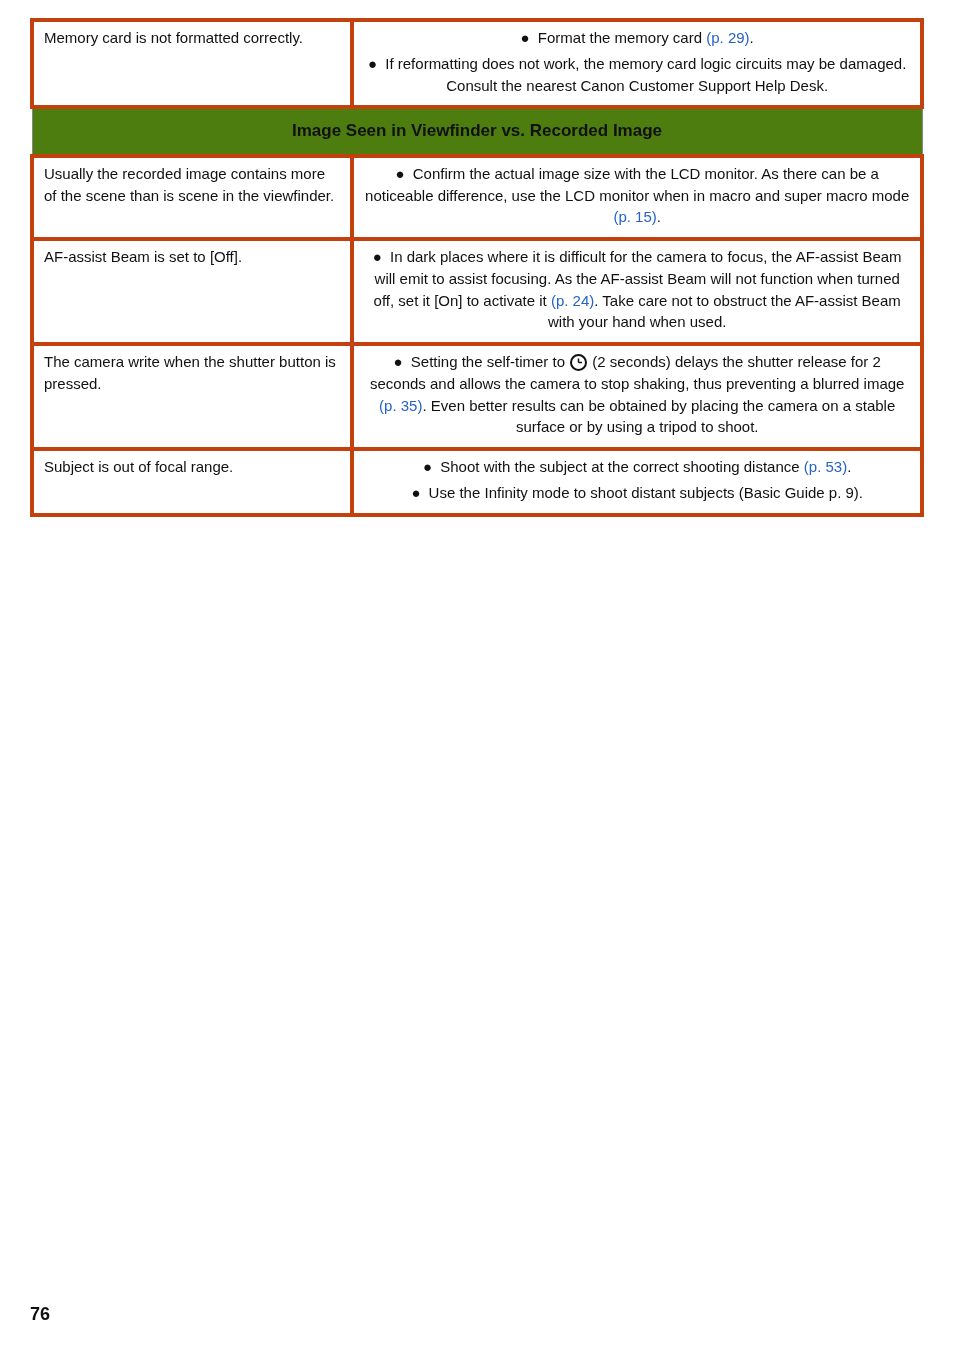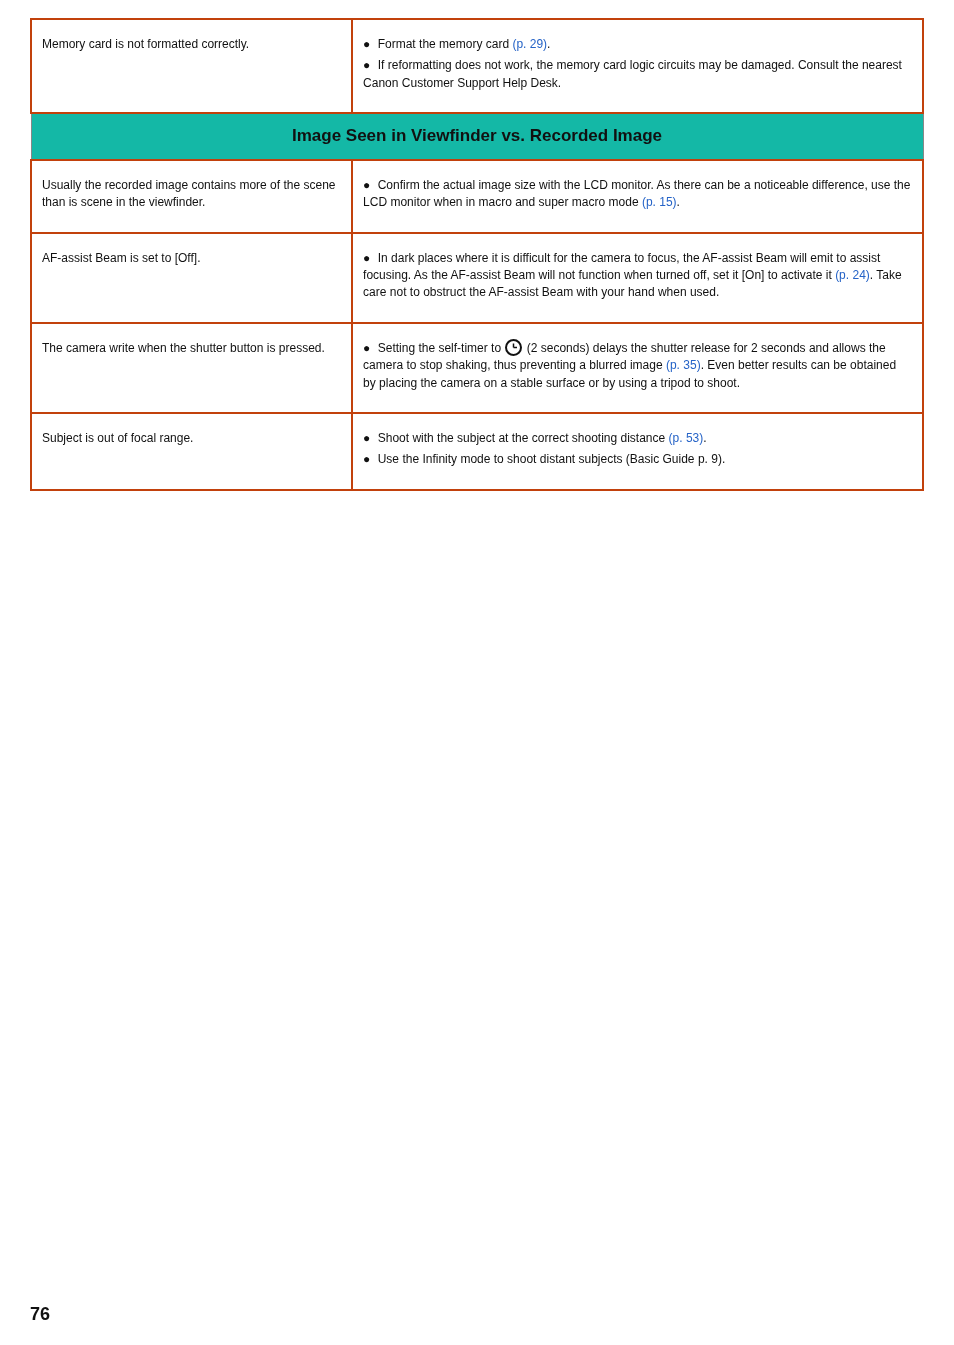--- a/index.html
+++ b/index.html
@@ -17,34 +17,35 @@
       min-height: 1345px;
       background: #fff;
       padding: 18px 30px 30px 30px;
       position: relative;
     }
     table {
       width: 100%;
       border-collapse: collapse;
     }
     td {
-      border: 2px solid #c2410c;
-      padding: 16px 10px;
+      border: 4px solid #c2410c;
+      padding: 5px 10px;
       vertical-align: top;
-      font-size: 12px;
+      font-size: 15px;
       line-height: 1.45;
     }
     td:first-child {
       width: 36%;
     }
     td:last-child {
       width: 64%;
+      text-align: center;
     }
     .section-header td {
-      background: #14b8a6;
+      background: #4d7c0f;
       font-weight: bold;
       font-size: 17px;
       text-align: center;
       padding: 10px 10px;
       border: 1px solid #888;
       font-style: normal;
     }
     .link {
       color: #2563c7;
     }

